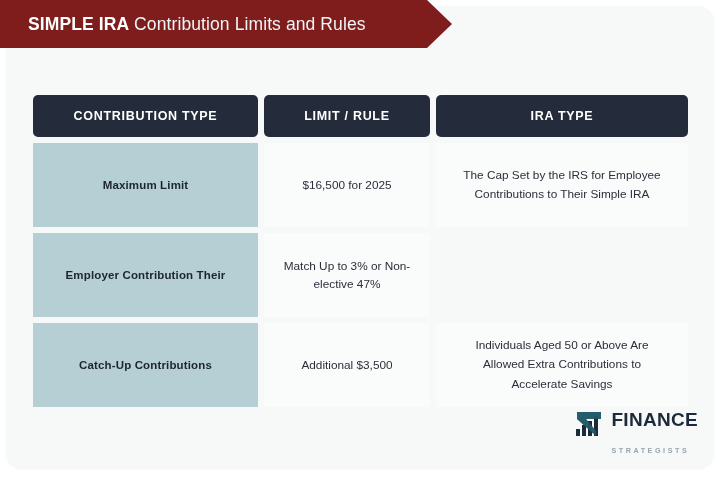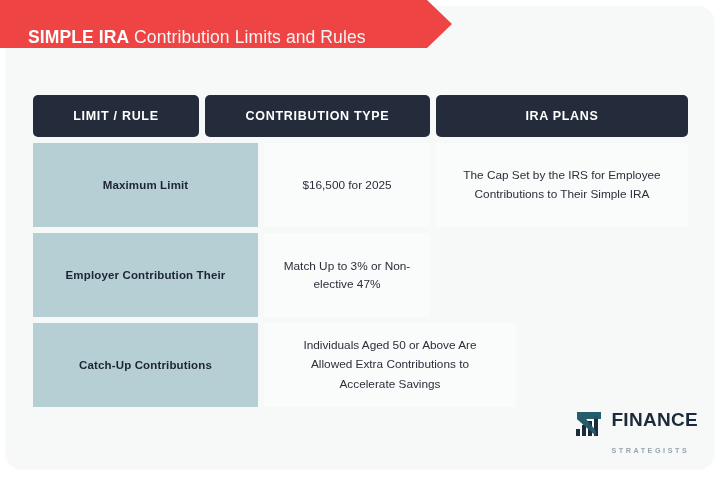--- a/index.html
+++ b/index.html
@@ -34,25 +34,25 @@
     box-shadow: 0 1px 3px rgba(0,0,0,0.05);
   }
 
   
   .banner {
     position: absolute;
     left: 0;
     top: 0;
     width: 452px;
     height: 48px;
-    background: #ef4444;
+    background: #7f1d1d;
     -webkit-clip-path: polygon(0 0, 427px 0, 452px 24px, 427px 48px, 0 48px);
     clip-path: polygon(0 0, 427px 0, 452px 24px, 427px 48px, 0 48px);
     display: flex;
-    align-items: flex-end;
+    align-items: center;
     z-index: 5;
   }
   .banner-title {
     margin-left: 28px;
     font-size: 17.5px;
     letter-spacing: 0.1px;
     color: #eef5f6;
     white-space: nowrap;
   }
   .banner-title .strong {
@@ -171,38 +171,39 @@
 
   <div class="banner">
     <div class="banner-title">
       <span class="strong">SIMPLE IRA</span><span class="light"> Contribution Limits and Rules</span>
     </div>
   </div>
 
   <div class="table">
 
     <div class="row">
+      <div class="head-cell col-1">CONTRIBUTION TYPE</div>
       <div class="head-cell col-2">LIMIT / RULE</div>
-      <div class="head-cell col-1">CONTRIBUTION TYPE</div>
-      <div class="head-cell col-3">IRA PLANS</div>
+      <div class="head-cell col-3">IRA TYPE</div>
     </div>
 
     <div class="row">
       <div class="cell cell-type col-1">Maximum Limit</div>
       <div class="cell cell-limit col-2">$16,500 for 2025</div>
       <div class="cell cell-plan col-3">The Cap Set by the IRS for Employee Contributions to Their Simple IRA</div>
     </div>
 
     <div class="row">
       <div class="cell cell-type col-1">Employer Contribution Their</div>
       <div class="cell cell-limit col-2">Match Up to 3% or Non-elective 47%</div>
     </div>
 
     <div class="row">
       <div class="cell cell-type col-1">Catch-Up Contributions</div>
+      <div class="cell cell-limit col-2">Additional $3,500</div>
       <div class="cell cell-plan col-3">Individuals Aged 50 or Above Are Allowed Extra Contributions to Accelerate Savings</div>
     </div>
 
   </div>
 
   <div class="logo">
     <svg class="logo-mark" viewBox="0 0 30 28">
       <path d="M3 2 L27 2 L27 9 L12 9 L22 21 L22 26 L3 9 Z" fill="#1c4552"></path>
       <rect x="2" y="19" width="4" height="7" fill="#1c2b3a"></rect>
       <rect x="8" y="15" width="4" height="11" fill="#1c2b3a"></rect>

